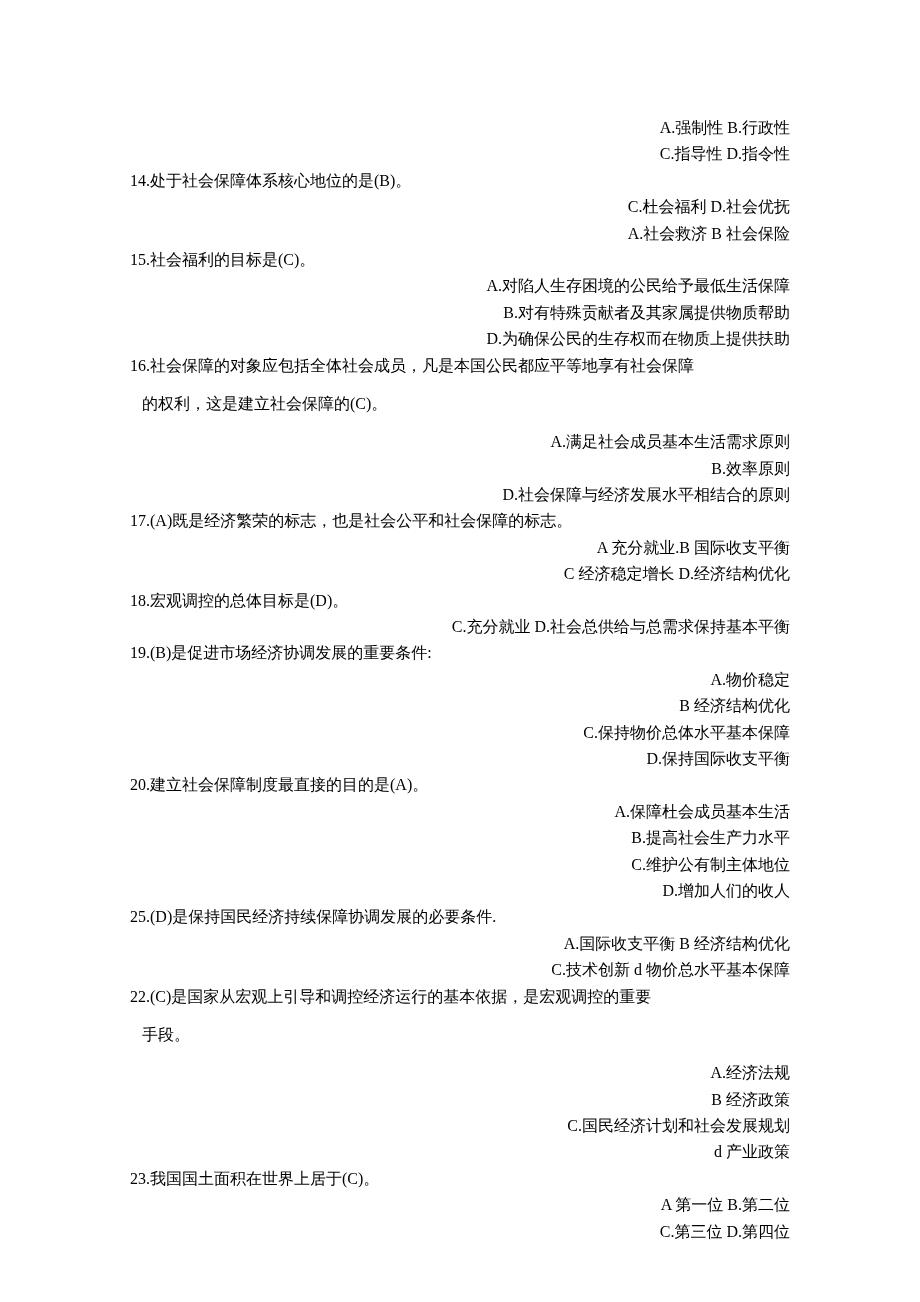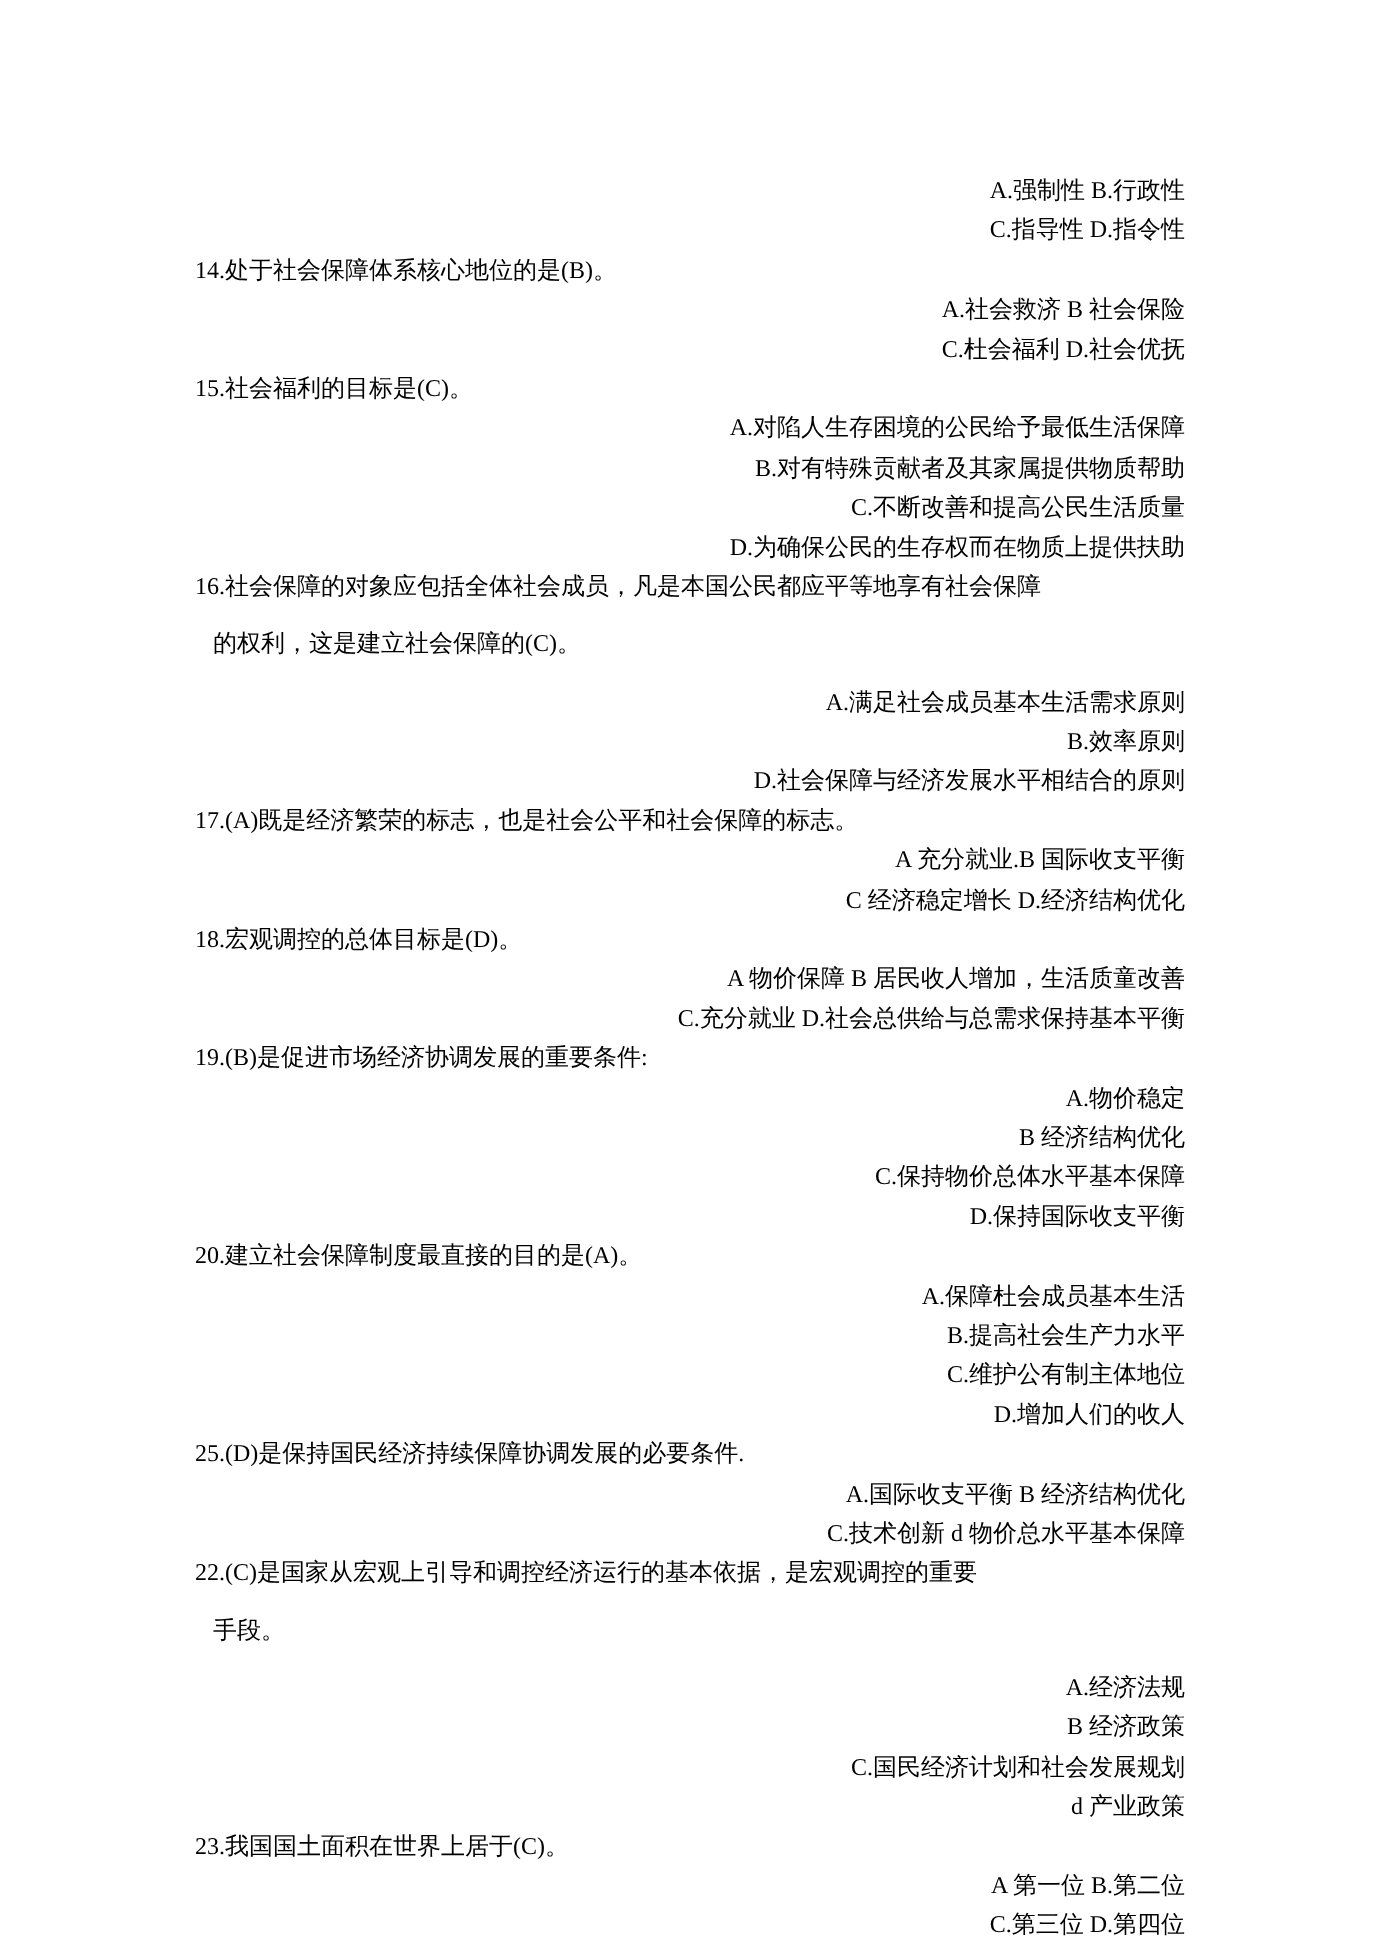--- a/index.html
+++ b/index.html
@@ -28,37 +28,35 @@
       margin: 12px;
     }
   </style>
 </head>
 <body>
 
 <div>
   <p class="option-line">A.强制性 B.行政性</p>
   <p class="option-line">C.指导性 D.指令性</p>
   <p class="question-text">14.处于社会保障体系核心地位的是(B)。</p>
+  <p class="option-line">C.杜会福利 D.社会优抚</p>
   <p class="option-line">A.社会救济 B 社会保险</p>
-  <p class="option-line">C.杜会福利 D.社会优抚</p>
   <p class="question-text">15.社会福利的目标是(C)。</p>
   <p class="option-line">A.对陷人生存困境的公民给予最低生活保障</p>
   <p class="option-line">B.对有特殊贡献者及其家属提供物质帮助</p>
-  <p class="option-line">C.不断改善和提高公民生活质量</p>
   <p class="option-line">D.为确保公民的生存权而在物质上提供扶助</p>
   <p class="question-text">16.社会保障的对象应包括全体社会成员，凡是本国公民都应平等地享有社会保障</p>
   <p class="continuation">的权利，这是建立社会保障的(C)。</p>
   <p class="option-line">A.满足社会成员基本生活需求原则</p>
   <p class="option-line">B.效率原则</p>
   <p class="option-line">D.社会保障与经济发展水平相结合的原则</p>
   <p class="question-text">17.(A)既是经济繁荣的标志，也是社会公平和社会保障的标志。</p>
   <p class="option-line">A 充分就业.B 国际收支平衡</p>
   <p class="option-line">C 经济稳定增长 D.经济结构优化</p>
   <p class="question-text">18.宏观调控的总体目标是(D)。</p>
-  <p class="option-line">A 物价保障  B 居民收人增加，生活质童改善</p>
   <p class="option-line">C.充分就业 D.社会总供给与总需求保持基本平衡</p>
   <p class="question-text">19.(B)是促进市场经济协调发展的重要条件:</p>
   <p class="option-line">A.物价稳定</p>
   <p class="option-line">B 经济结构优化</p>
   <p class="option-line">C.保持物价总体水平基本保障</p>
   <p class="option-line">D.保持国际收支平衡</p>
   <p class="question-text">20.建立社会保障制度最直接的目的是(A)。</p>
   <p class="option-line">A.保障杜会成员基本生活</p>
   <p class="option-line">B.提高社会生产力水平</p>
   <p class="option-line">C.维护公有制主体地位</p>

